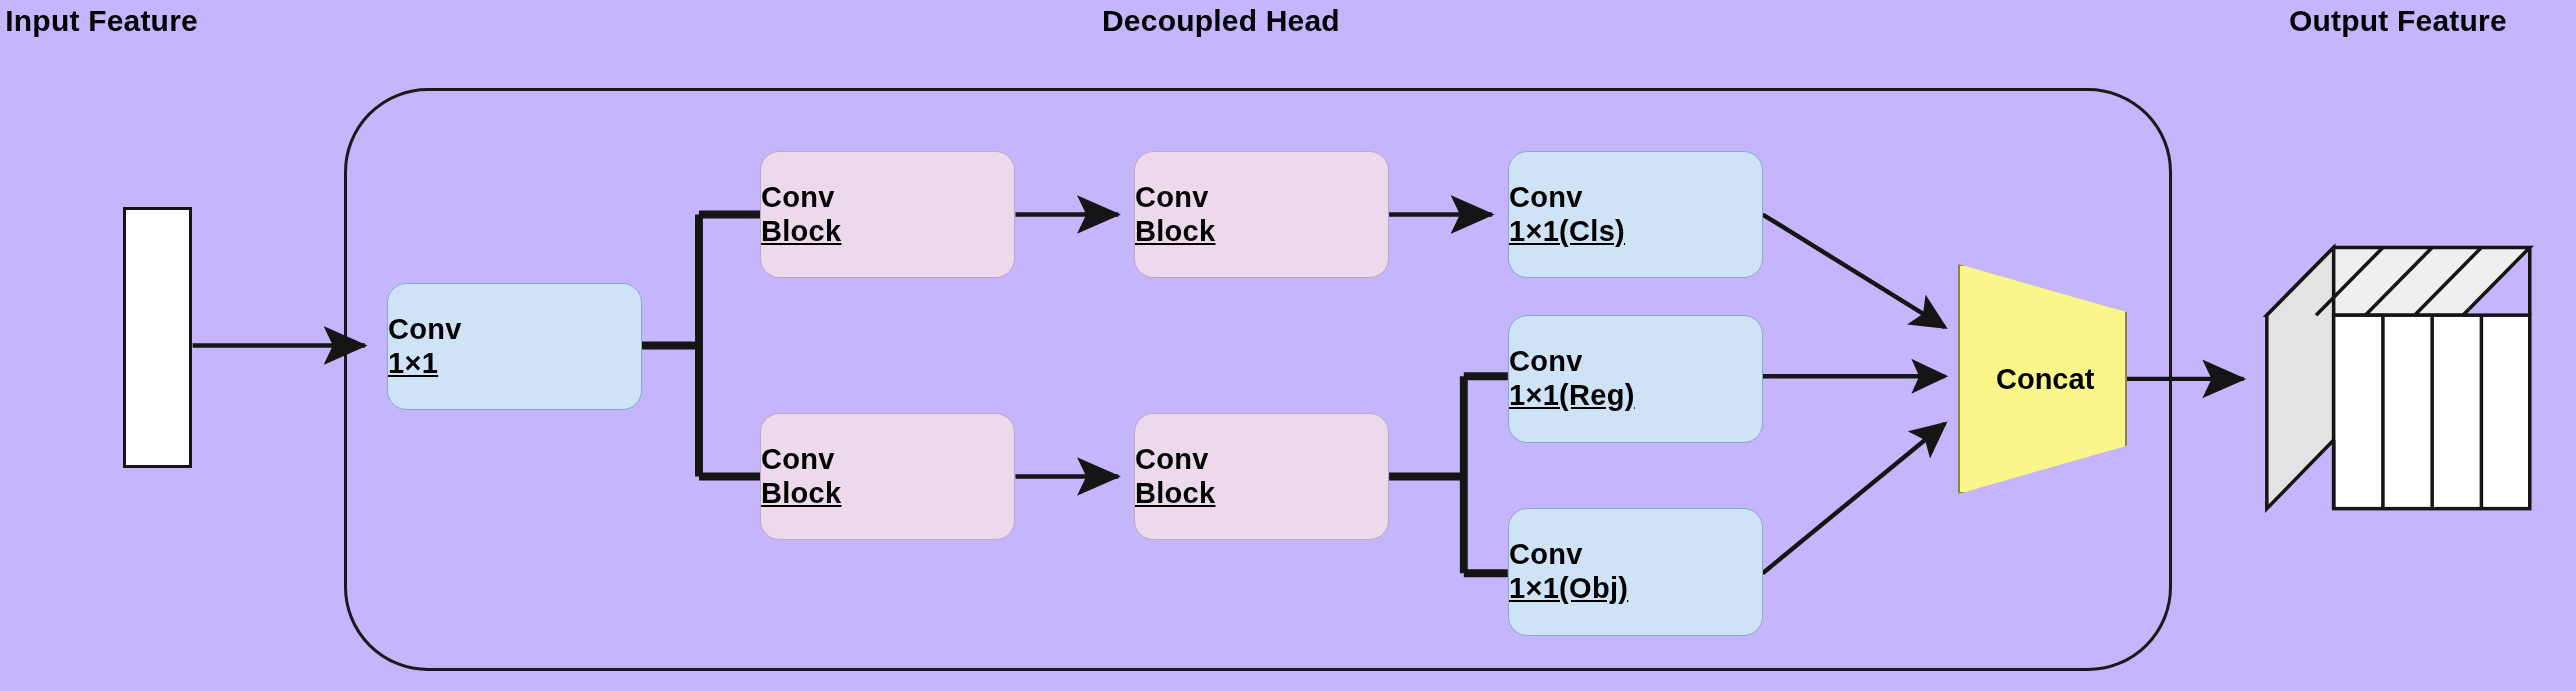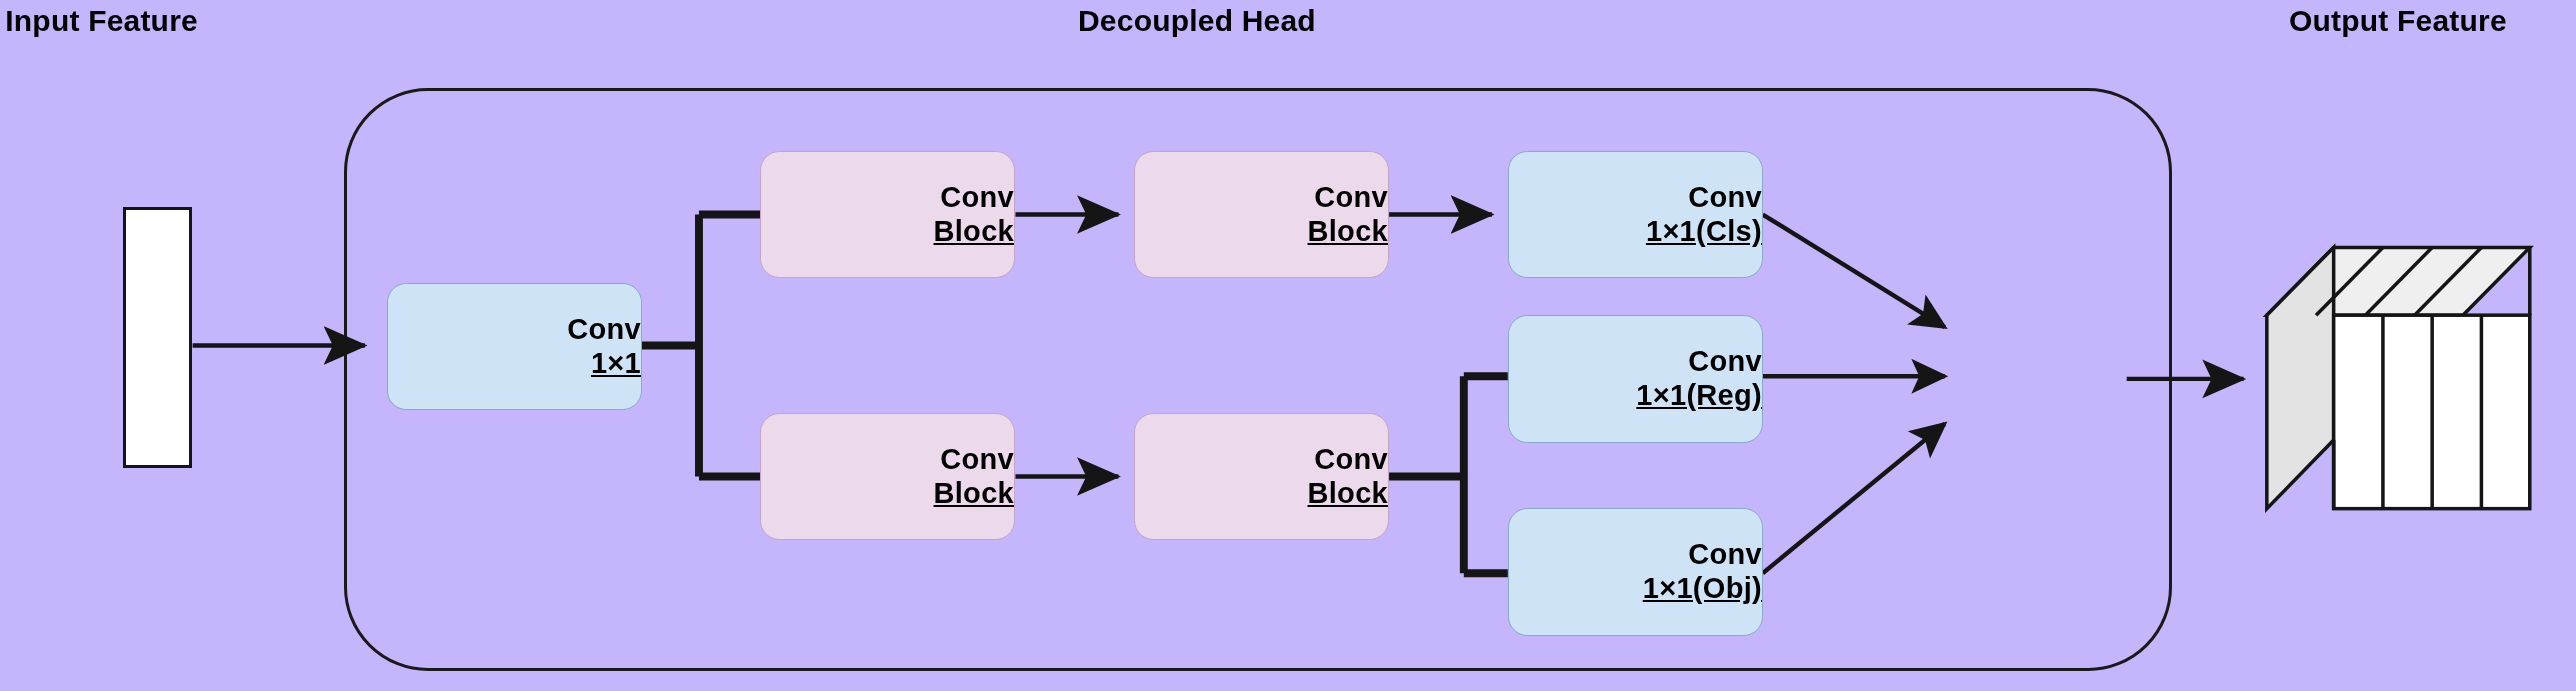--- a/index.html
+++ b/index.html
@@ -8,40 +8,40 @@
 
   .caption{
     position:absolute;
     font-weight:bold;
     font-size:30px;
     color:#000;
     white-space:nowrap;
     letter-spacing:0.2px;
   }
   #cap-input{left:5.3px;top:3.5px;}
-  #cap-head{left:1078px;top:3.5px;}
+  #cap-head{left:1102px;top:3.5px;}
   #cap-output{left:2289px;top:3.5px;text-align:center;}
 
   #head-container{
     position:absolute;
     left:344px;top:88px;
     width:1828px;height:583px;
     border:3.5px solid #1a1a1a;
     border-radius:84px;
     box-sizing:border-box;
     background:transparent;
   }
 
   .node{
     position:absolute;
     box-sizing:border-box;
     border-radius:19.3px;
     display:flex;
     flex-direction:column;
-    align-items:flex-end;
+    align-items:flex-start;
     justify-content:center;
     text-align:center;
     font-weight:bold;
     font-size:29px;
     line-height:1.16;
     color:#000;
     letter-spacing:0.3px;
   }
   .node .l2{display:block;text-decoration:underline;}
   .blue{background:#cfe3f7;border:1.8px solid #8aa9c6;}
@@ -163,20 +163,24 @@
   <div class="node blue" id="n-reg">
     <span class="l1">Conv</span>
     <span class="l2">1×1(Reg)</span>
   </div>
 
   <div class="node blue" id="n-obj">
     <span class="l1">Conv</span>
     <span class="l2">1×1(Obj)</span>
   </div>
 
+  <div id="concat">
+    <div class="tz"></div>
+    <div class="label">Concat</div>
+  </div>
 
   <svg id="out-box" viewBox="0 0 340 340">
     <g stroke="#151515" stroke-width="4" stroke-linejoin="miter">
       <polygon points="18,98 94,21 317,21 241,98" fill="#efefef"></polygon>
       <polygon points="18,98 94,21 94,240 18,318" fill="#e3e3e3"></polygon>
       <rect x="94" y="98" width="223" height="220" fill="#ffffff"></rect>
       <line x1="150" y1="21" x2="74" y2="98"></line>
       <line x1="206" y1="21" x2="130" y2="98"></line>
       <line x1="262" y1="21" x2="186" y2="98"></line>
       <line x1="150" y1="98" x2="150" y2="318"></line>

